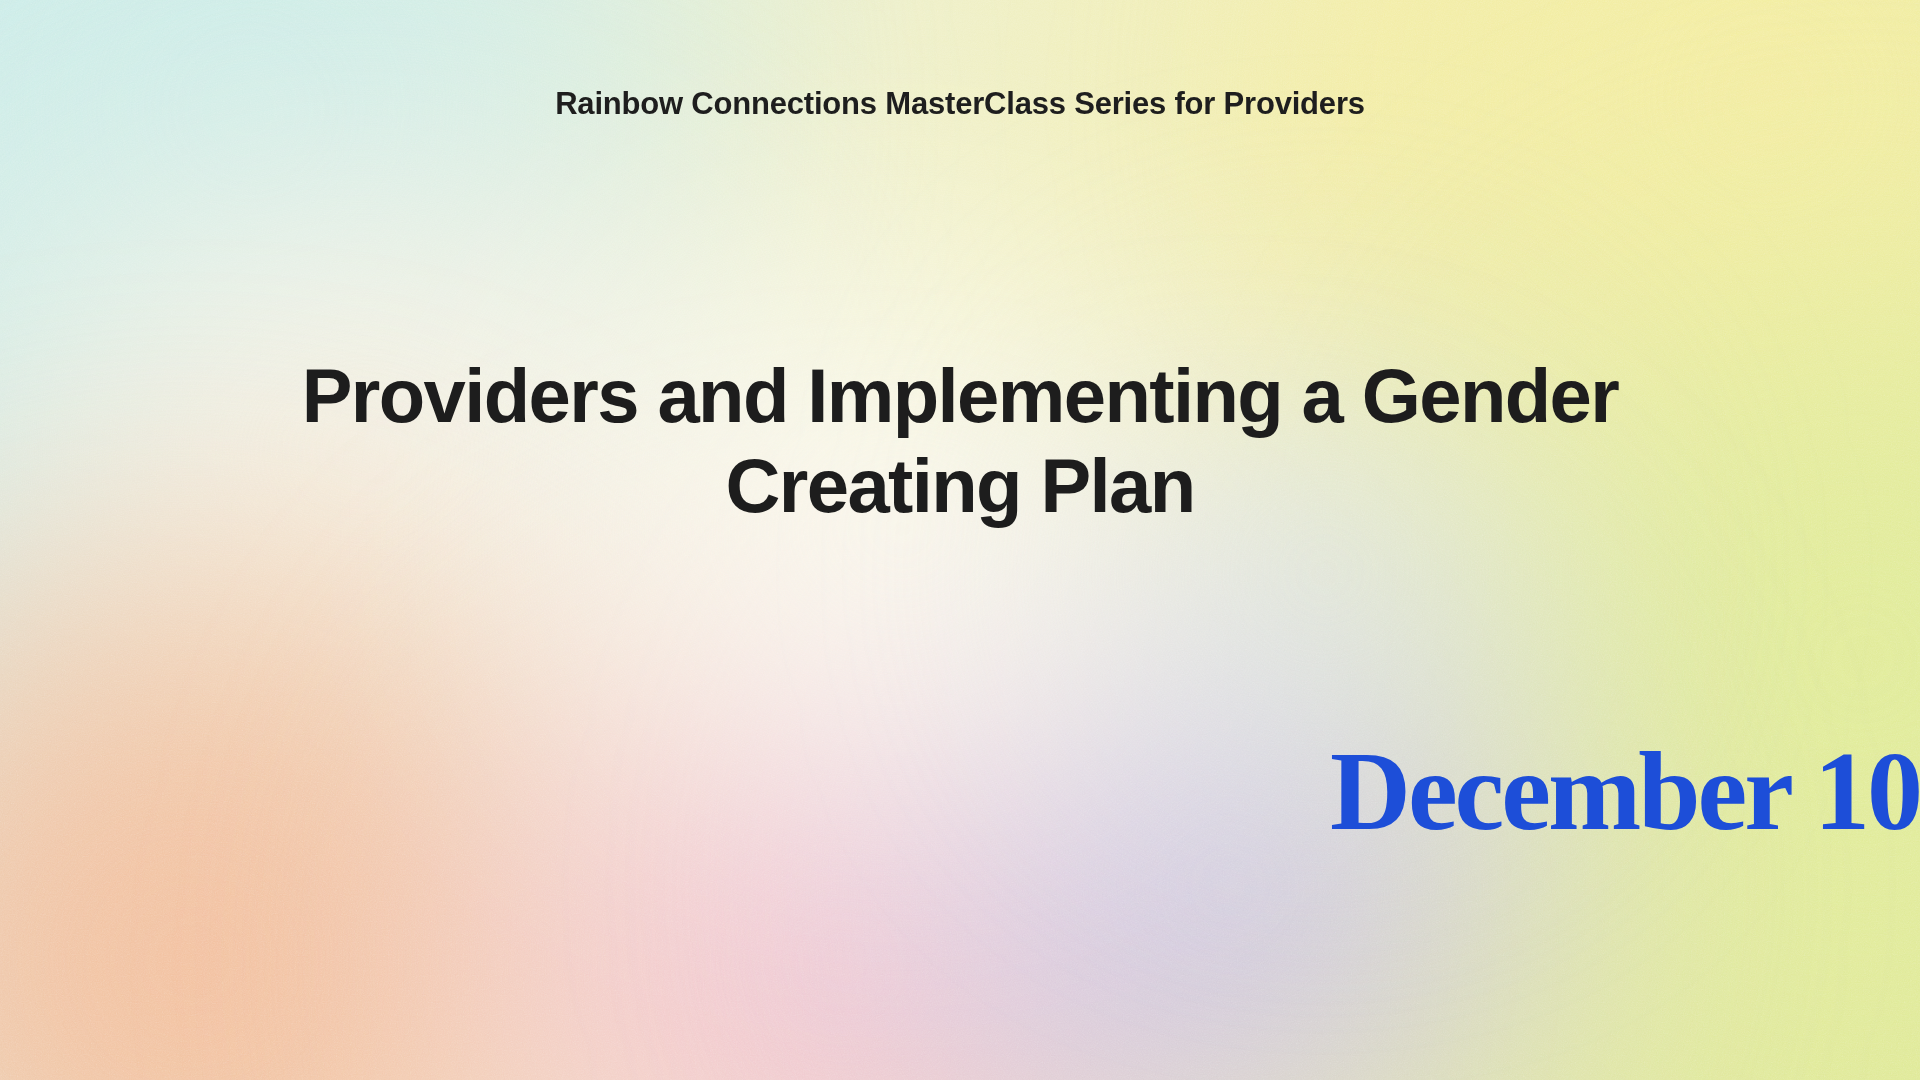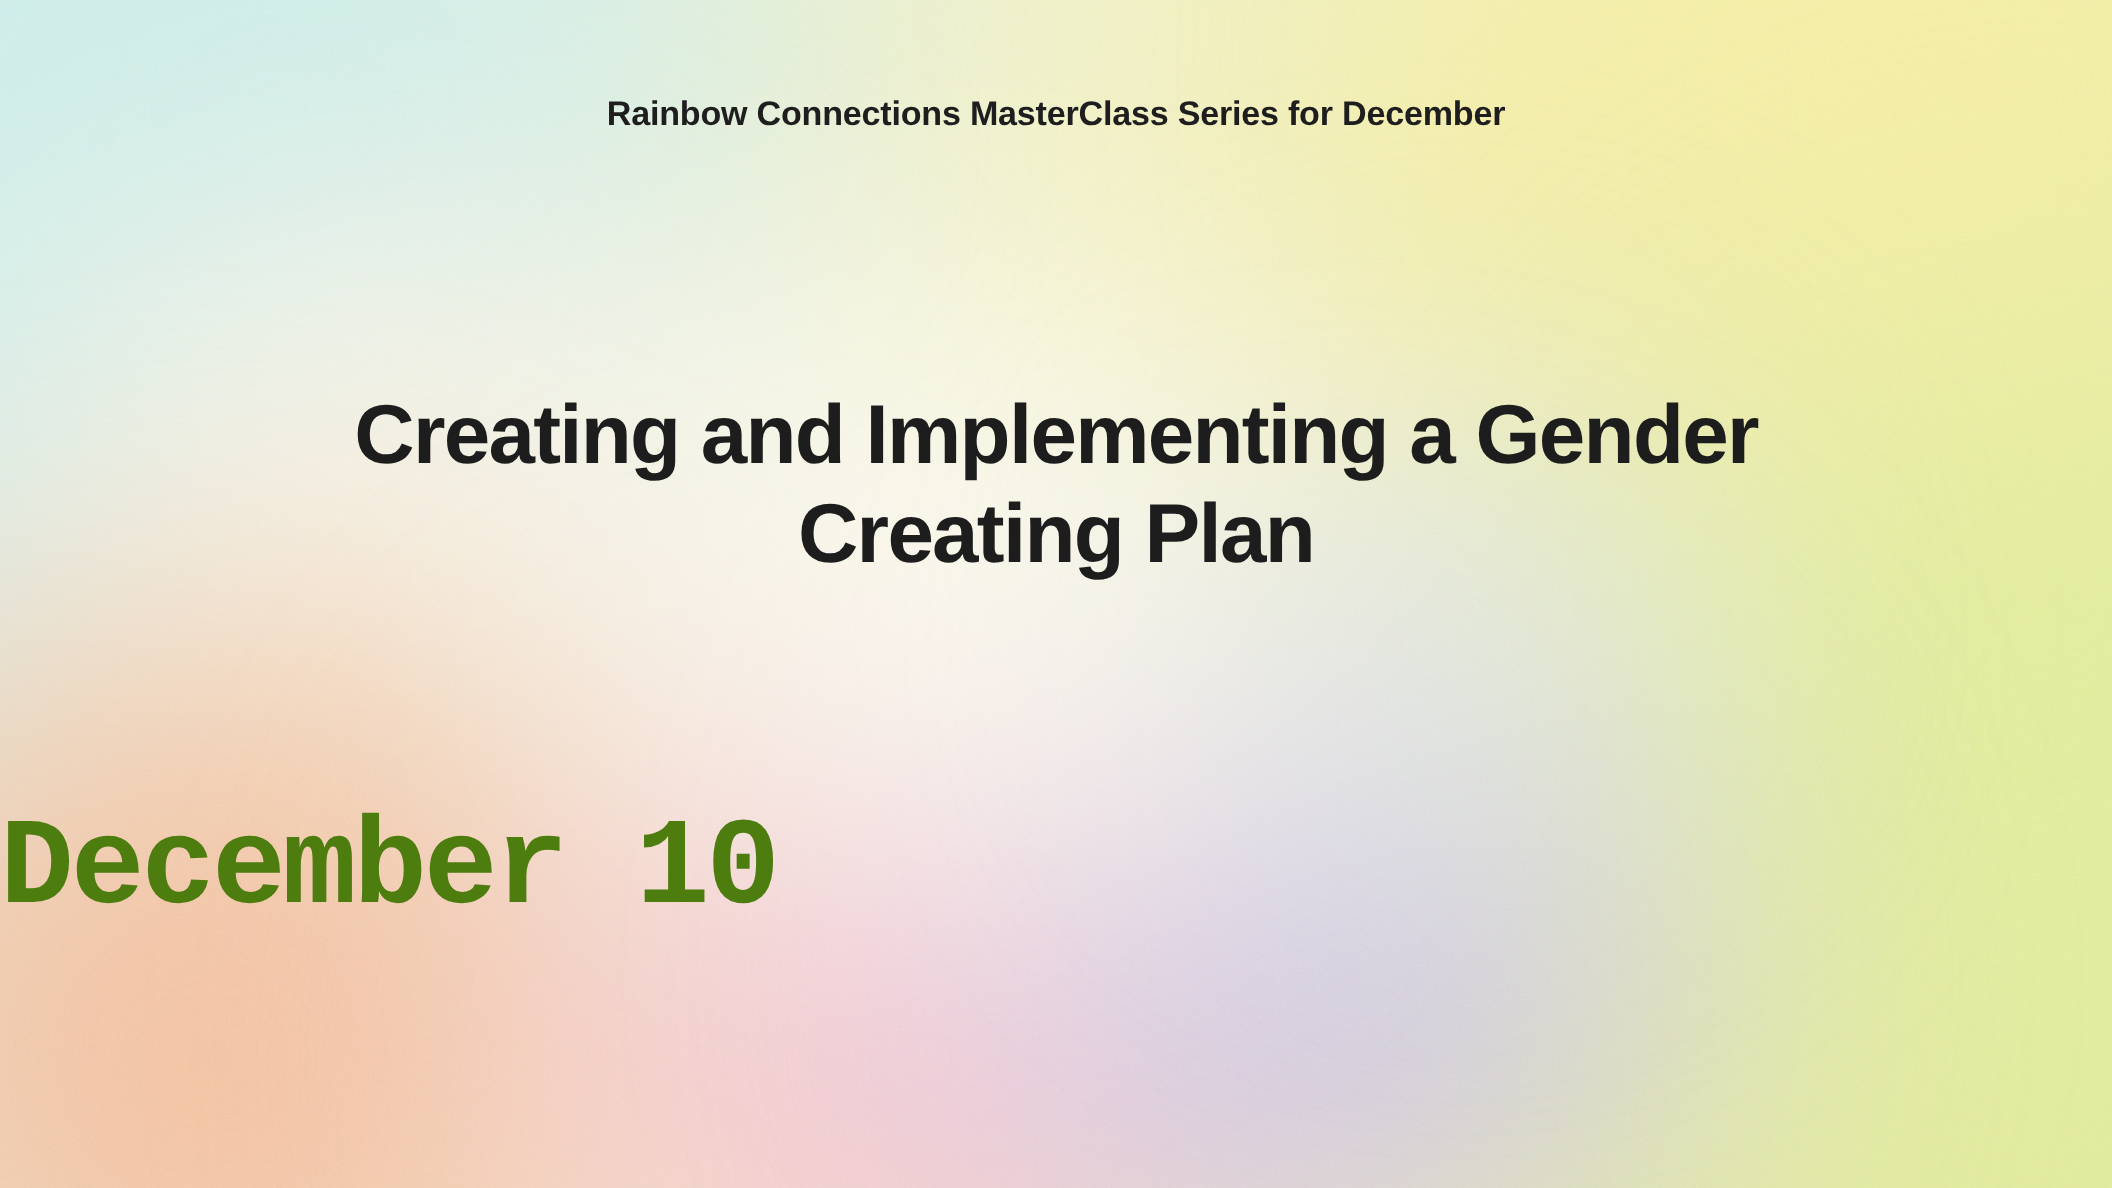--- a/index.html
+++ b/index.html
@@ -205,27 +205,27 @@
     font-family: "Liberation Sans", sans-serif;
   }
 
   .headline-line { display: block; }
 
   .date {
     position: absolute;
     top: 735px;
     left: 0;
     right: 0;
-    text-align: left;
+    text-align: right;
     font-size: 112px;
     line-height: 1;
     font-weight: 700;
     letter-spacing: -3px;
-    color: #4d7c0f;
-    font-family: Liberation Mono, monospace;
+    color: #1d4ed8;
+    font-family: Liberation Serif, serif;
     white-space: nowrap;
   }
 </style>
 </head>
 <body>
 
 <div class="slide">
 
   <div class="bg-base"></div>
   <div class="bg-blob blob-mint"></div>
@@ -243,23 +243,23 @@
       <filter id="grainFilter">
         <feTurbulence type="fractalNoise" baseFrequency="0.85" numOctaves="3" stitchTiles="stitch"></feTurbulence>
         <feColorMatrix type="saturate" values="0"></feColorMatrix>
       </filter>
       <rect width="100%" height="100%" filter="url(#grainFilter)"></rect>
     </svg>
   </div>
 
   <div class="content">
 
-    <div class="eyebrow">Rainbow Connections MasterClass Series for December</div>
+    <div class="eyebrow">Rainbow Connections MasterClass Series for Providers</div>
 
     <h1 class="headline">
-      <span class="headline-line">Creating and Implementing a Gender</span>
+      <span class="headline-line">Providers and Implementing a Gender</span>
       <span class="headline-line">Creating Plan</span>
     </h1>
 
     <div class="date">December 10</div>
 
   </div>
 </div>
 
 </body></html>

